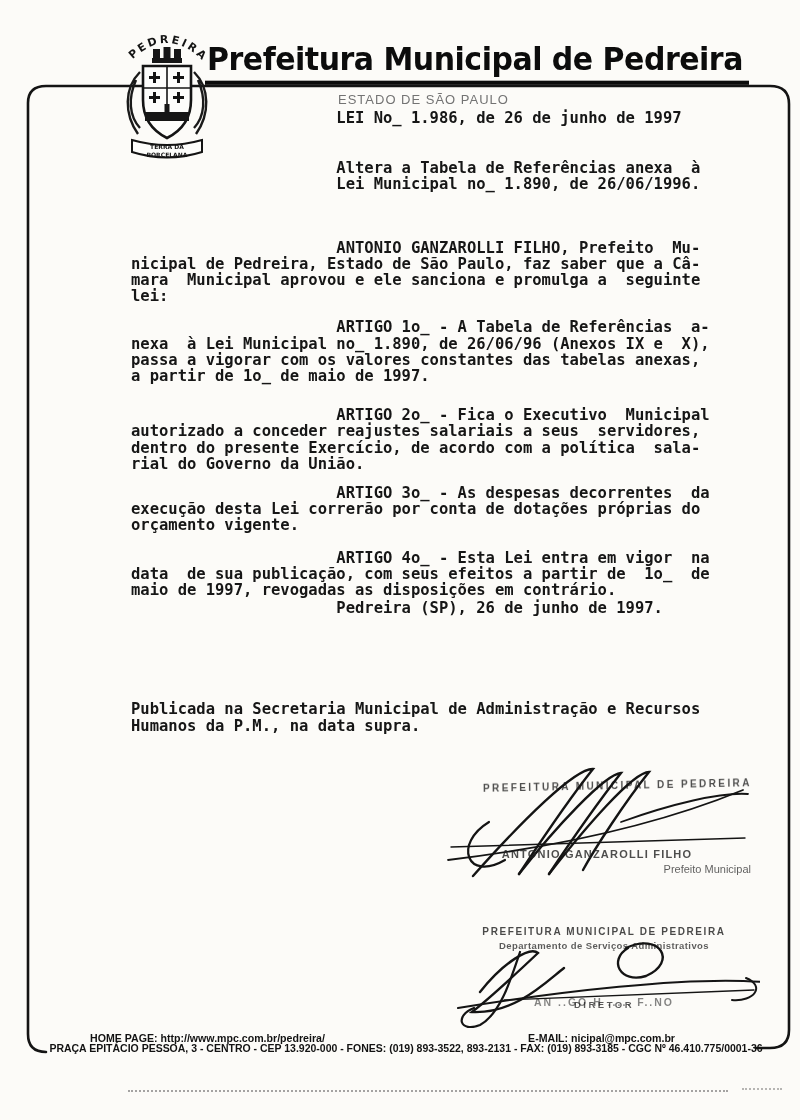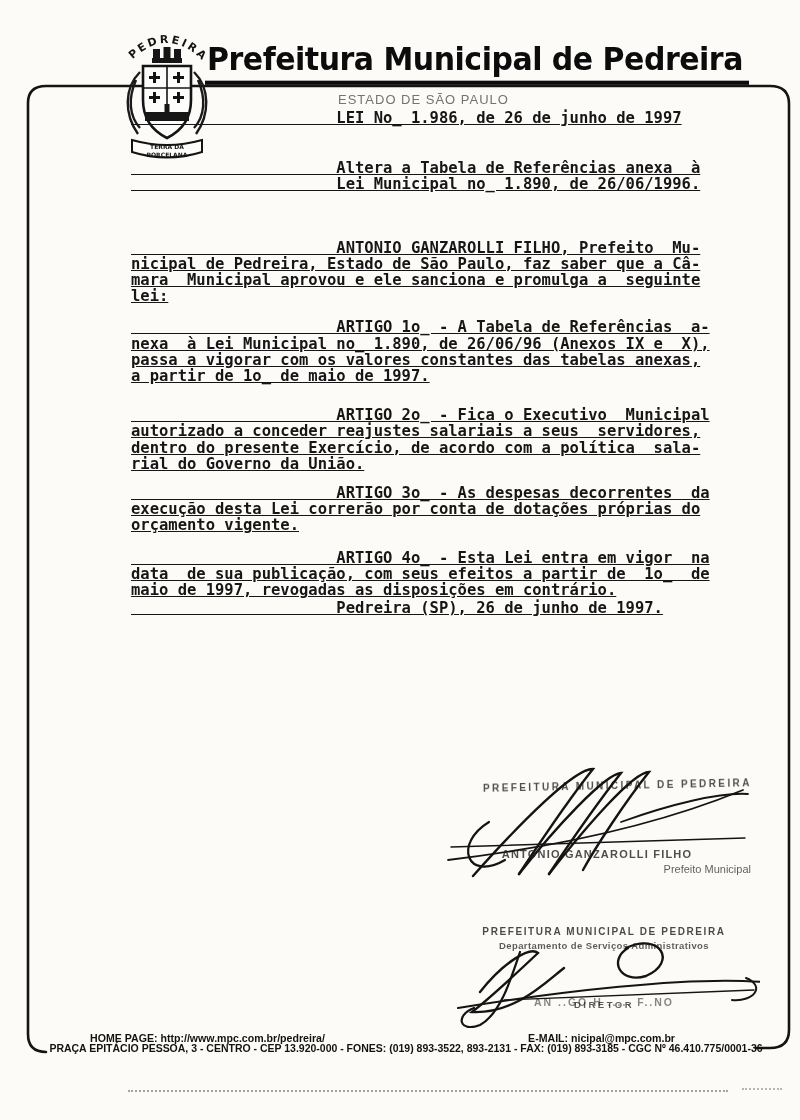--- a/index.html
+++ b/index.html
@@ -22,21 +22,21 @@
     position:absolute;left:338px;top:92px;
     font-size:13px;letter-spacing:1px;color:#737373;
     transform:scaleY(1.05);
   }
   
   .body-text{
     position:absolute;left:131px;top:110px;width:592px;
     font-family:"DejaVu Sans Mono","Liberation Mono",monospace;
     font-weight:bold;font-size:15.5px;line-height:16.2px;color:#161616;
   }
-  .para{white-space:pre;margin:0;text-decoration:underline;}
+  .para{white-space:pre;margin:0;}
   .publication{
     position:absolute;left:131px;top:701px;
     font-family:"DejaVu Sans Mono","Liberation Mono",monospace;
     font-weight:bold;font-size:15.5px;line-height:16.5px;color:#161616;
     white-space:pre;
   }
   
   .sig{position:absolute;}
   .sig1{left:443px;top:760px;width:308px;height:122px;}
   .sig2{left:448px;top:920px;width:312px;height:108px;}
@@ -148,20 +148,22 @@
 rial do Governo da União.</div>
     <div class="para" style="margin-bottom:16px">                      ARTIGO 3o̲ - As despesas decorrentes  da
 execução desta Lei correrão por conta de dotações próprias do
 orçamento vigente.</div>
     <div class="para" style="margin-bottom:2px">                      ARTIGO 4o̲ - Esta Lei entra em vigor  na
 data  de sua publicação, com seus efeitos a partir de  1o̲  de
 maio de 1997, revogadas as disposições em contrário.</div>
     <div class="para">                      Pedreira (SP), 26 de junho de 1997.</div>
   </div>
 
+  <div class="publication">Publicada na Secretaria Municipal de Administração e Recursos
+Humanos da P.M., na data supra.</div>
 
   <div class="sig sig1">
     <div class="stamp">PREFEITURA MUNICIPAL DE PEDREIRA</div>
     <svg class="scrawl" width="308" height="122" viewBox="0 0 308 122">
       <g fill="none" stroke="#141414" stroke-linecap="round">
         <path d="M8,87 L302,78" stroke-width="1.4"></path>
         <path d="M30,116 C78,62 132,8 150,9 C122,44 88,96 76,114" stroke-width="2.4"></path>
         <path d="M76,114 C112,68 162,14 178,13 C152,46 118,96 106,114" stroke-width="2.4"></path>
         <path d="M106,114 C142,68 190,12 206,12 C182,42 152,88 140,110" stroke-width="2.4"></path>
         <path d="M62,100 C24,122 10,84 46,62" stroke-width="2.2"></path>

